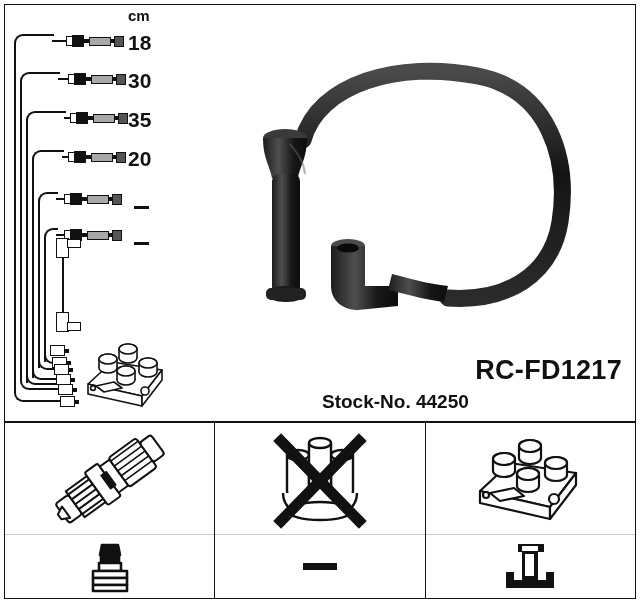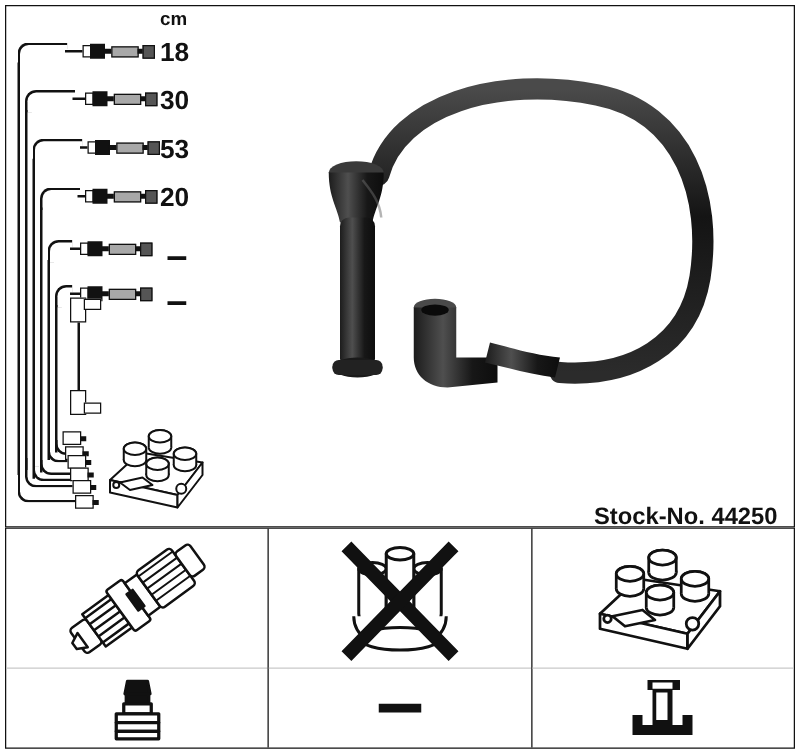--- a/index.html
+++ b/index.html
@@ -55,39 +55,39 @@
            border:1.8px solid #111;box-sizing:border-box;}
   .ra-arm{position:absolute;width:14px;height:9px;background:#fff;
           border:1.8px solid #111;box-sizing:border-box;}
 
   
   .coil-art{position:absolute;}
 
   
   #prod-code{position:absolute;right:18px;top:357px;font-size:27px;font-weight:bold;
              letter-spacing:.3px;text-align:right;width:300px;line-height:1;}
-  #stock-no{position:absolute;right:18px;top:404px;font-size:19px;font-weight:bold;
-            text-align:right;width:300px;line-height:1;}
+  #stock-no{position:absolute;right:18px;top:392px;font-size:19px;font-weight:bold;
+            width:300px;line-height:1;}
 
   
   .cell-dash{width:34px;height:7px;background:#111;}
 </style>
 </head>
 <body>
 
 <div id="root">
 
   <div id="main-frame" class="frame"></div>
 
   <div id="len-table">
     <div class="len-unit">cm</div>
   </div>
   <div class="len-row" style="left:128px;top:32px;">18</div>
   <div class="len-row" style="left:128px;top:70px;">30</div>
-  <div class="len-row" style="left:128px;top:109px;">53</div>
+  <div class="len-row" style="left:128px;top:109px;">35</div>
   <div class="len-row" style="left:128px;top:148px;">20</div>
   <div style="position:absolute;left:134px;top:198px;"><span class="len-dash" style="margin-top:0;"></span></div>
   <div style="position:absolute;left:134px;top:234px;"><span class="len-dash" style="margin-top:0;"></span></div>
 
   <div class="wire-unit" style="left:52px;top:34px;width:68px;">
     <div class="wire-line" style="left:0;width:16px;"></div>
     <div class="w-boot" style="left:14px;"></div>
     <div class="w-blk" style="left:20px;"></div>
     <div class="w-neck" style="left:31px;"></div>
     <div class="w-slv" style="left:37px;"></div>
@@ -238,20 +238,21 @@
     </g>
 
     <g>
       <ellipse cx="100" cy="184" rx="17" ry="7" fill="#4a4a4a"></ellipse>
       <path d="M83 184 L83 224 C83 238 94 248 110 248 L150 244 L150 224 L117 224 L117 184 Z" fill="url(#boo)"></path>
       <path d="M140 228 C158 232 178 238 196 240 L200 224 C180 222 160 216 144 212 Z" fill="url(#boo)"></path>
       <ellipse cx="100" cy="186" rx="11" ry="4.5" fill="#0a0a0a"></ellipse>
     </g>
   </svg>
 
+  <div id="prod-code">RC-FD1217</div>
   <div id="stock-no">Stock-No. 44250</div>
 
   <div id="panel-row">
 
     <div class="panel">
       <div class="panel-cell cell-top">
         <svg width="130" height="96" viewBox="0 0 130 96">
           <g fill="#fff" stroke="#111" stroke-width="2" stroke-linejoin="round" transform="rotate(-36 65 48)">
             <rect x="6" y="36" width="16" height="24" rx="3"></rect>
             <path d="M10 42 L2 46 L2 52 L10 56 Z"></path>

